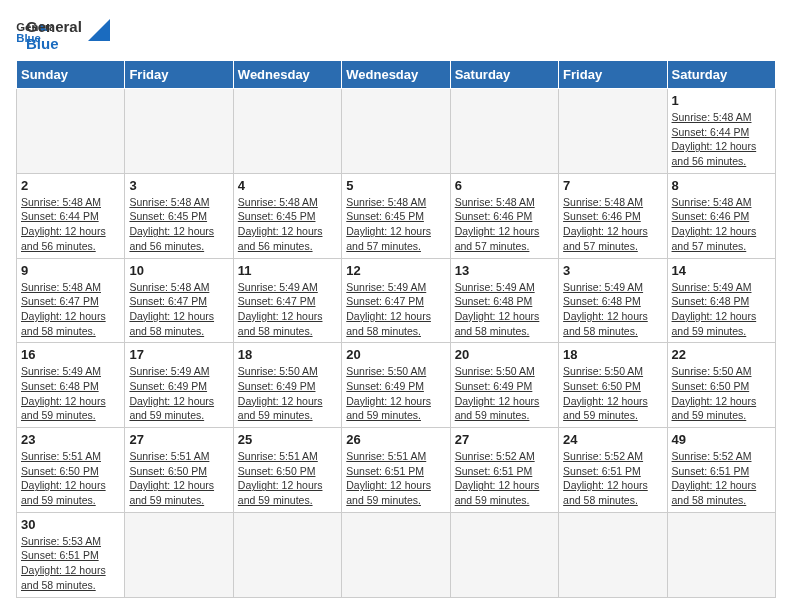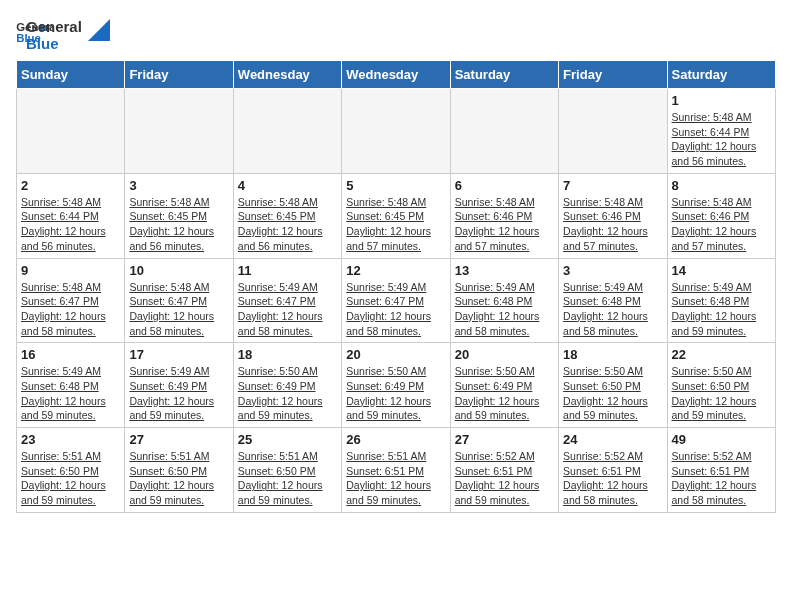--- a/index.html
+++ b/index.html
@@ -238,14 +238,26 @@
         </td>
         <td>
           <span class="day-number">24</span>
           <div class="day-info">Sunrise: 5:52 AM<br>Sunset: 6:51 PM<br>Daylight: 12 hours and 58 minutes.</div>
         </td>
         <td>
           <span class="day-number">49</span>
           <div class="day-info">Sunrise: 5:52 AM<br>Sunset: 6:51 PM<br>Daylight: 12 hours and 58 minutes.</div>
         </td>
       </tr>
+      <tr>
+        <td>
+          <span class="day-number">30</span>
+          <div class="day-info">Sunrise: 5:53 AM<br>Sunset: 6:51 PM<br>Daylight: 12 hours and 58 minutes.</div>
+        </td>
+        <td class="empty"></td>
+        <td class="empty"></td>
+        <td class="empty"></td>
+        <td class="empty"></td>
+        <td class="empty"></td>
+        <td class="empty"></td>
+      </tr>
     </tbody>
 </table>
 
 </body></html>

